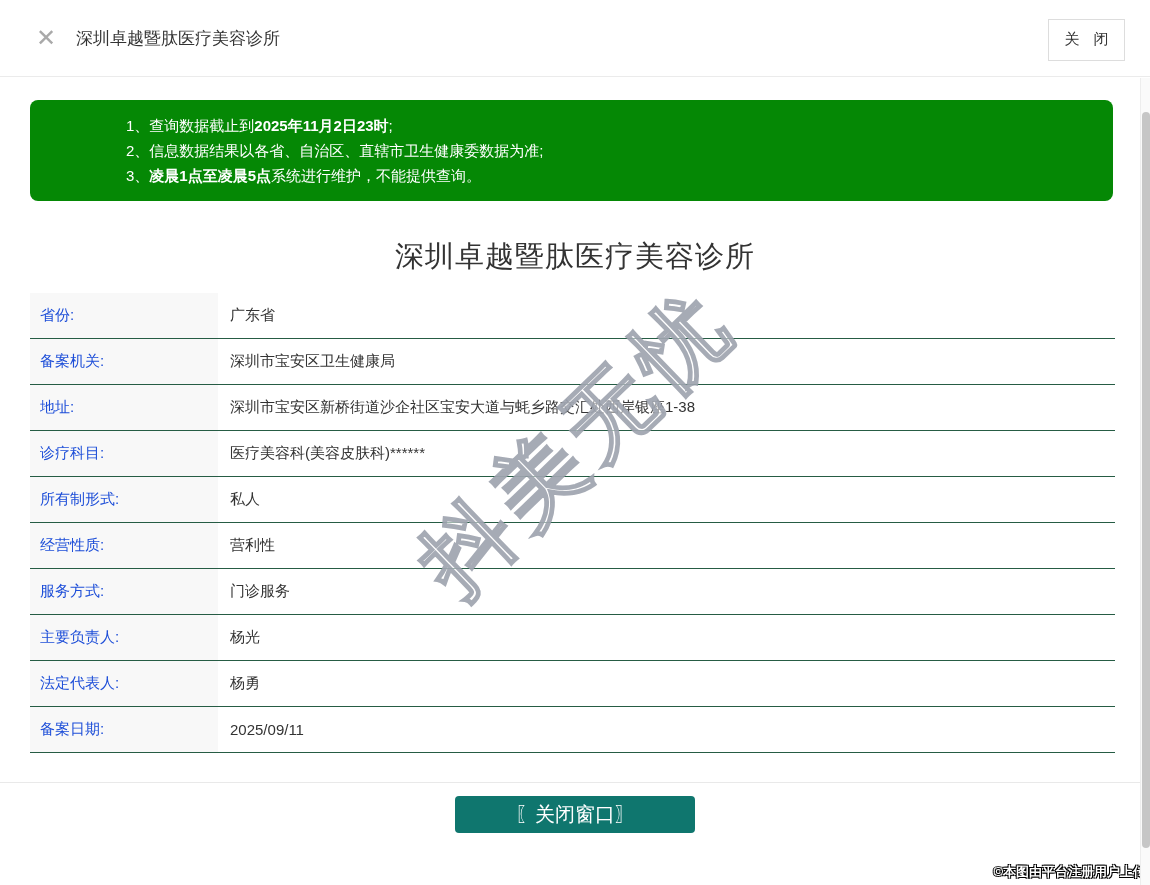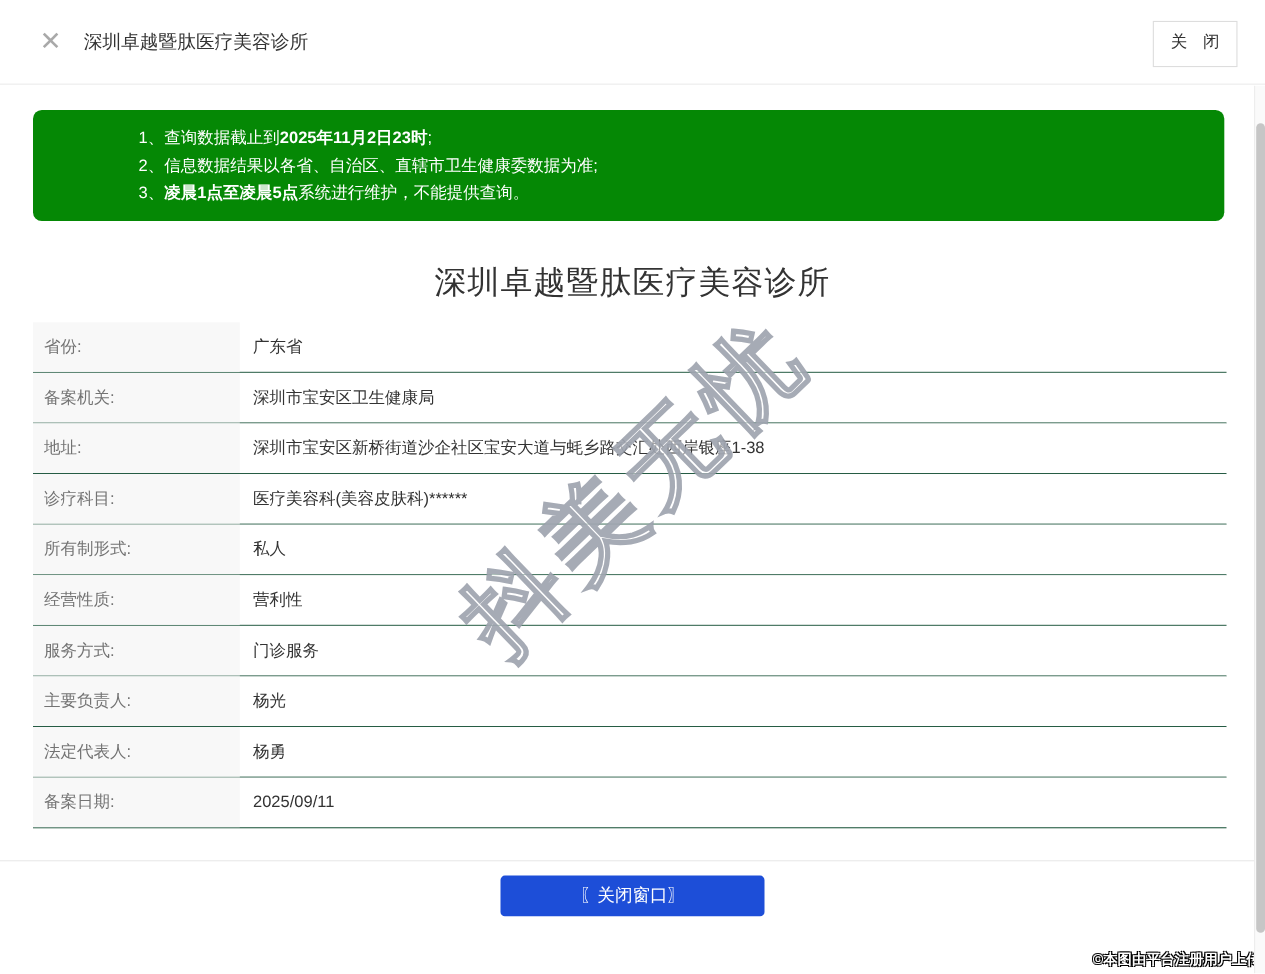--- a/index.html
+++ b/index.html
@@ -77,21 +77,21 @@
     height: 46px;
     border-bottom: 1px solid #265c44;
     align-items: stretch;
     background: #fff;
   }
   .row .cell-label {
     width: 188px;
     background: #f8f8f8;
     display: flex; align-items: center;
     padding-left: 10px;
-    font-size: 15px; color: #737373;
+    font-size: 15px; color: #1d4ed8;
   }
   .row .cell-value {
     flex: 1;
     display: flex; align-items: center;
     padding-left: 12px;
     font-size: 15px; color: #333;
   }
 
   
   .footer-divider {
@@ -99,25 +99,25 @@
     border-top: 1px solid #e9e9e9;
     height: 0;
   }
   .footer {
     text-align: center;
     padding-top: 13px;
   }
   .close-window-btn {
     display: inline-block;
     width: 240px; height: 37px;
-    background: #1d4ed8;
+    background: #0f766e;
     border: none;
     border-radius: 4px;
     color: #ffffff;
-    font-size: 16px;
+    font-size: 20px;
     line-height: 37px;
     cursor: pointer;
     font-family: inherit;
     text-align: center;
   }
 
   
   .watermark-diagonal {
     position: absolute;
     left: 578px; top: 443px;

